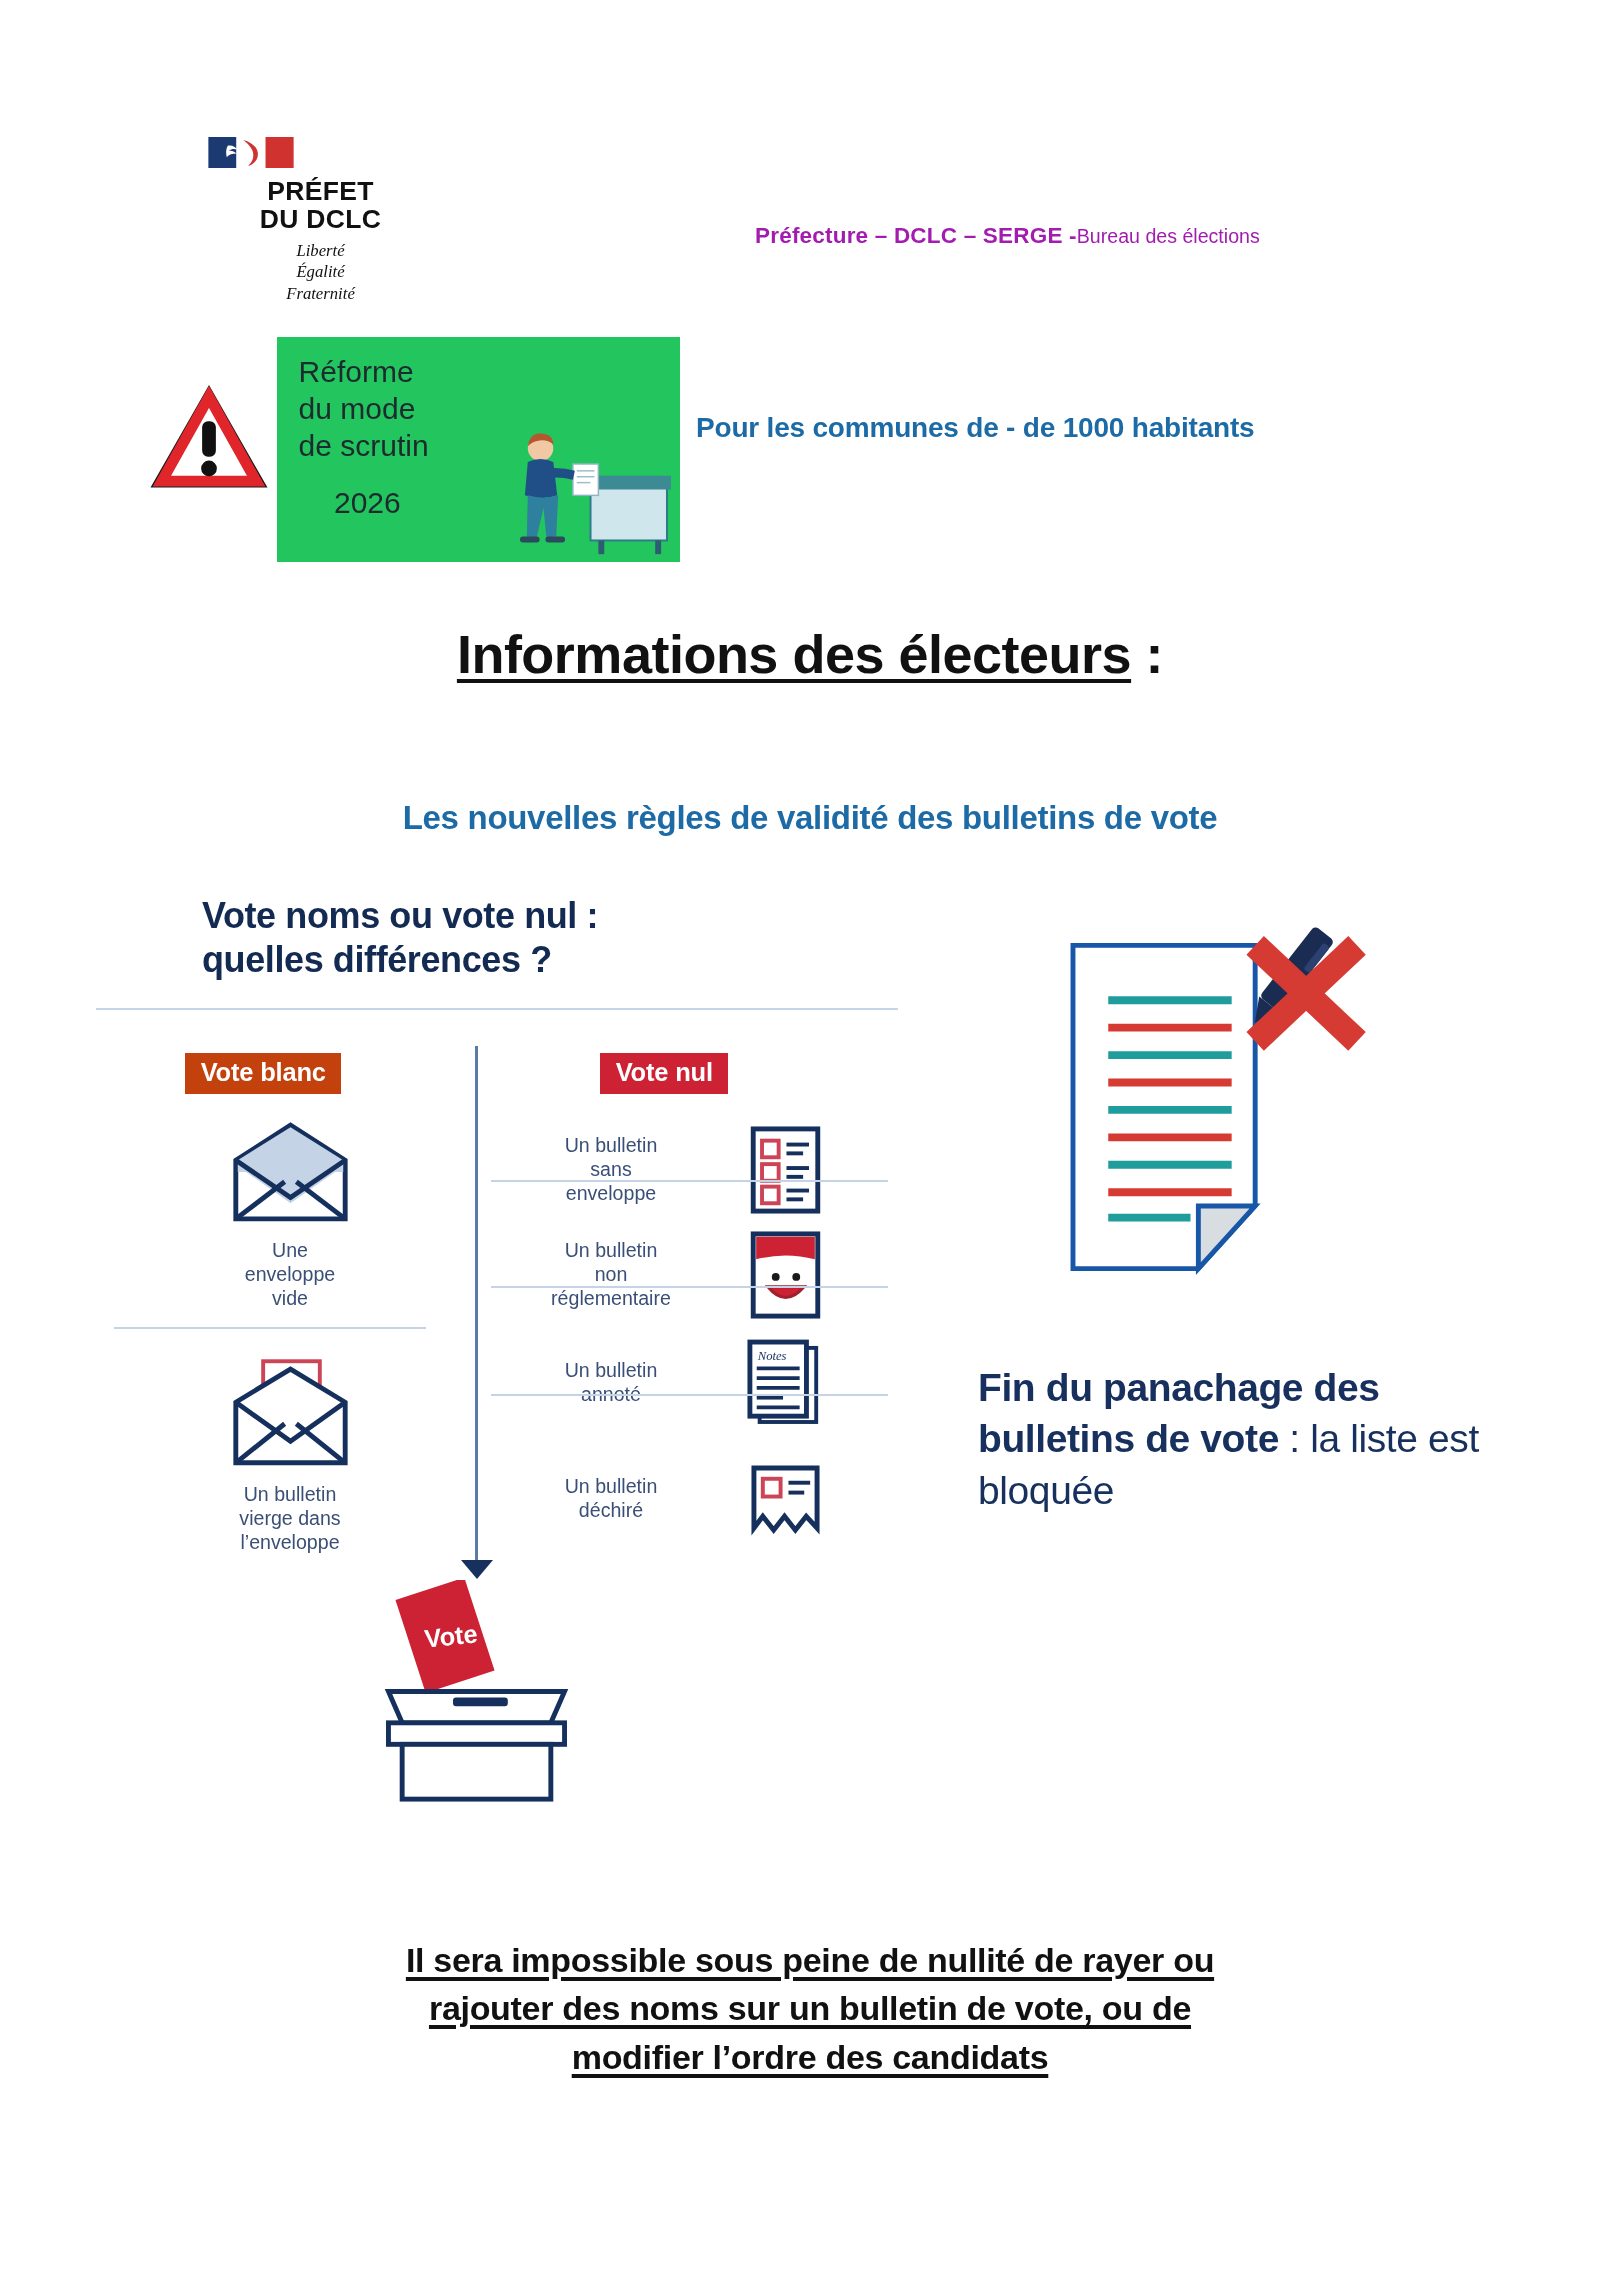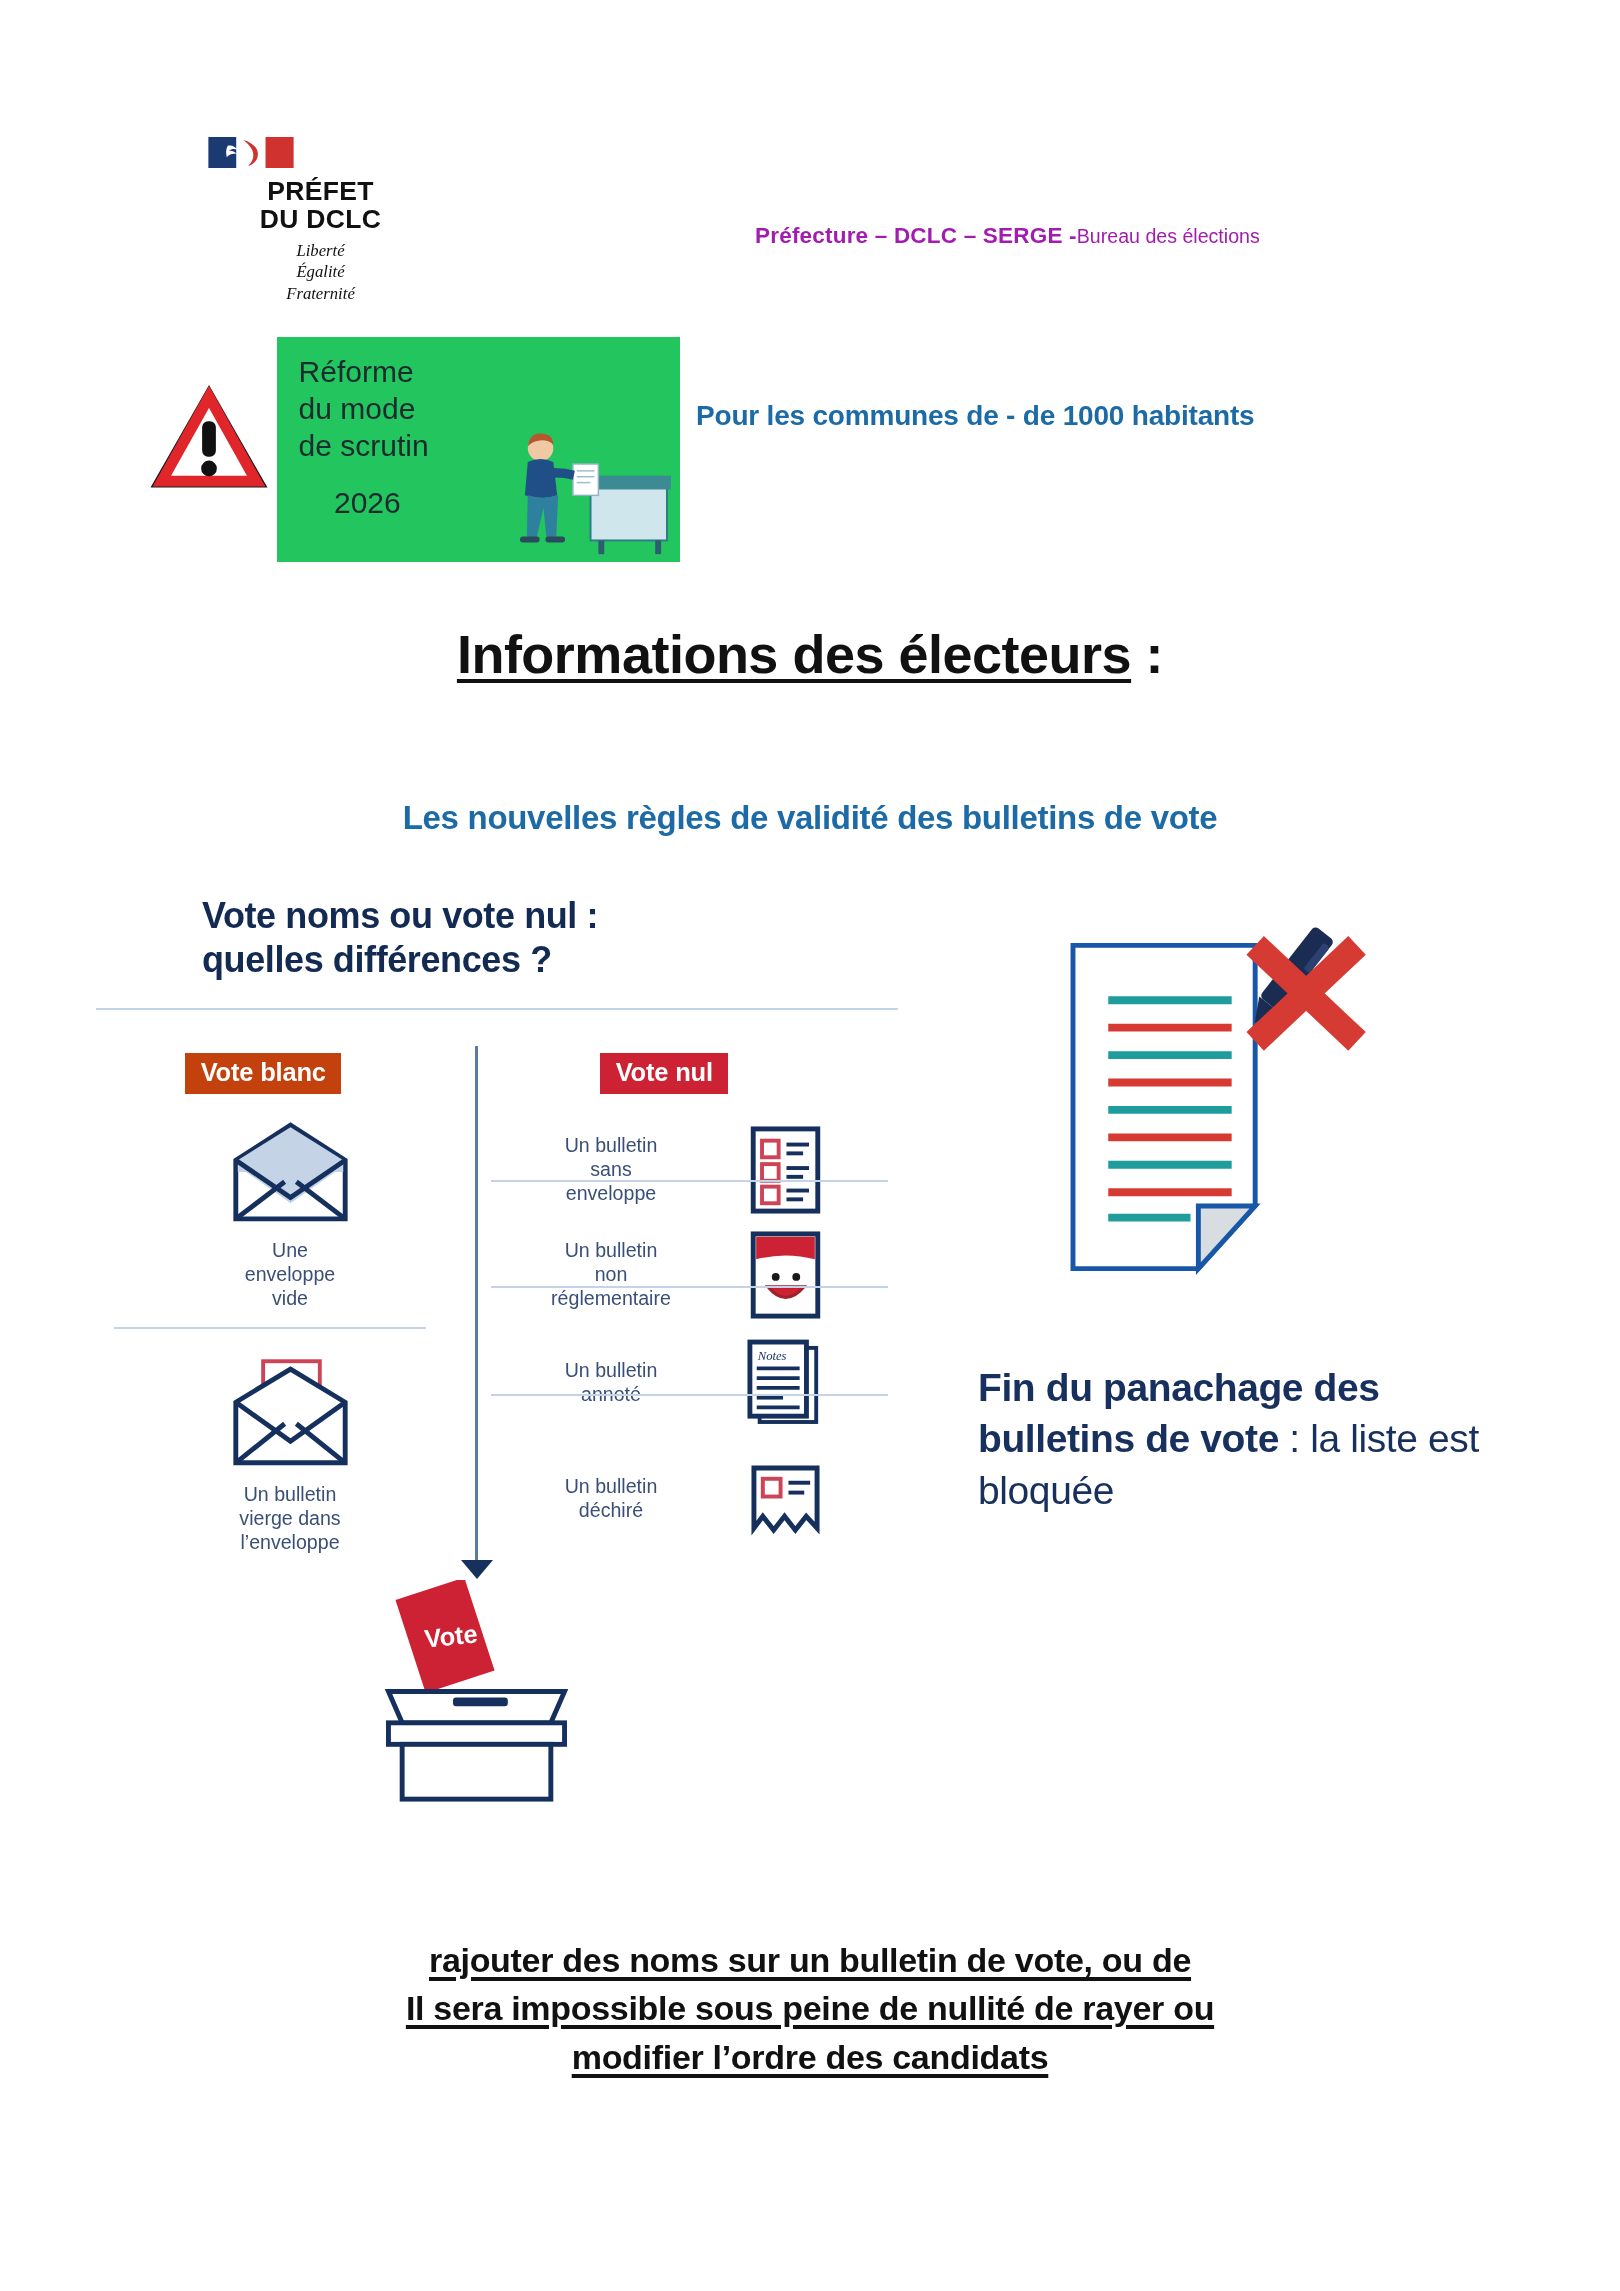--- a/index.html
+++ b/index.html
@@ -100,21 +100,21 @@
     position: absolute;
     right: 2px;
     bottom: 0px;
     width: 172px;
     height: 147px;
   }
 
   .commune-line {
     position: absolute;
     left: 696px;
-    top: 400px;
+    top: 412px;
     font-size: 28px;
     font-weight: bold;
     color: #1d6ba6;
     white-space: nowrap;
     letter-spacing: -0.2px;
   }
 
   
   .main-title {
     position: absolute;
@@ -558,19 +558,19 @@
         <line x1="300" y1="30" x2="196" y2="128"></line>
       </g>
     </svg>
   </div>
 
   <div class="panachage-text">
     <span class="b">Fin du panachage des bulletins de vote</span><span class="n"> : la liste est bloquée</span>
   </div>
 
   <div class="bottom-note">
+    <div><span>Il sera impossible sous peine de nullité de rayer ou</span></div>
     <div><span>rajouter des noms sur un bulletin de vote, ou de</span></div>
-    <div><span>Il sera impossible sous peine de nullité de rayer ou</span></div>
     <div><span>modifier l’ordre des candidats</span></div>
   </div>
 
 </div>
 
 
 </body></html>

